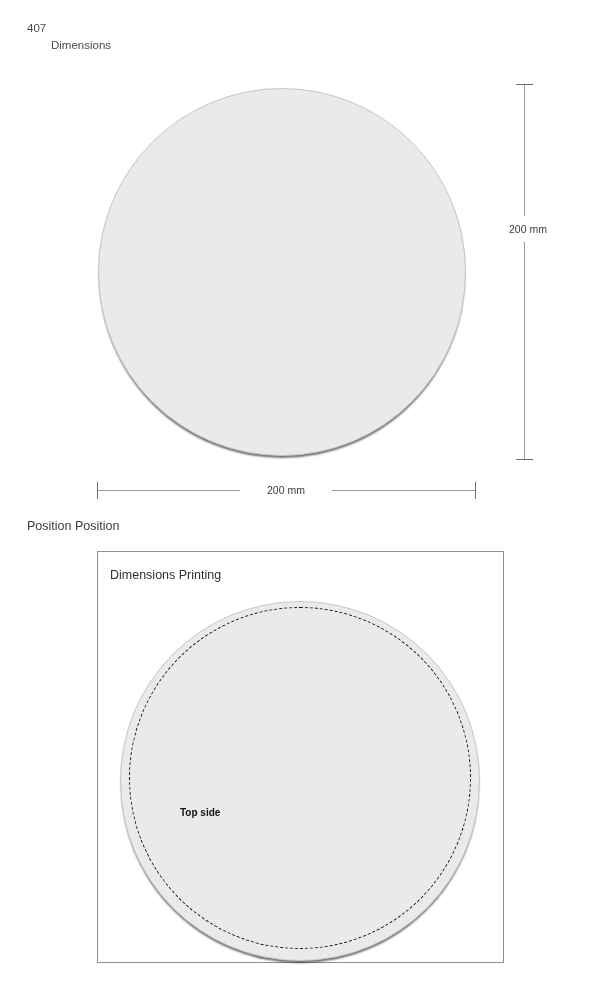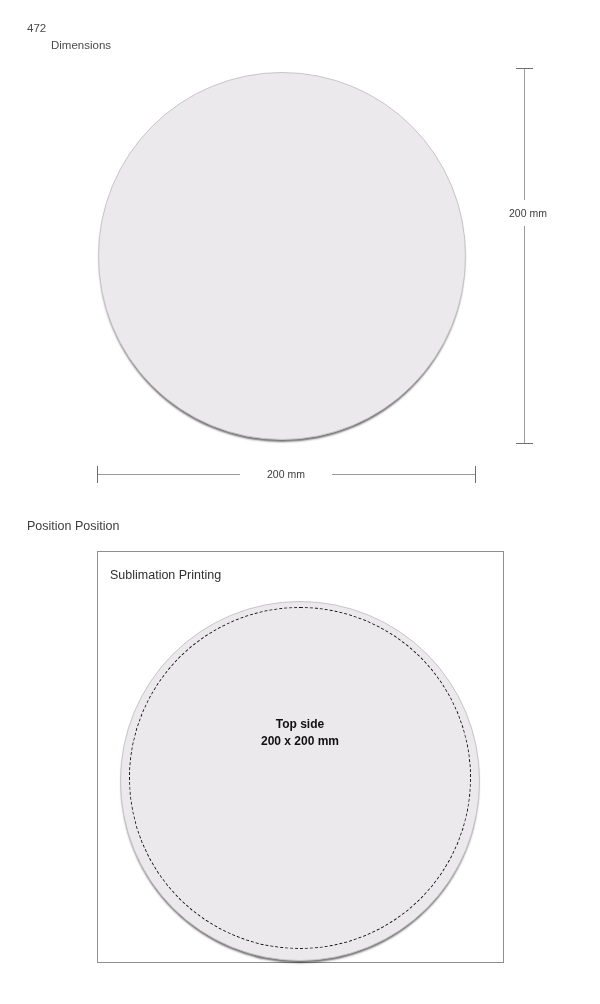--- a/index.html
+++ b/index.html
@@ -25,21 +25,21 @@
     line-height: 17px;
     color: #4a4a4a;
   }
   .header .code { display: block; }
   .header .title { display: block; margin-left: 24px; }
 
   
   .dim-section {
     position: absolute;
     left: 0;
-    top: 0;
+    top: 16px;
     width: 600px;
     height: 500px;
   }
 
   .disc {
     position: absolute;
     left: 98px;
     top: 72px;
     width: 368px;
     height: 368px;
@@ -159,35 +159,35 @@
     width: 342px;
     height: 342px;
     border-radius: 50%;
     border: 1.5px dashed #111111;
     box-sizing: border-box;
   }
 
   .print-area-label {
     position: absolute;
     left: 180px;
-    top: 716px;
+    top: 804px;
     width: 240px;
-    text-align: center;
-    font-size: 12px;
+    text-align: left;
+    font-size: 10px;
     line-height: 17px;
     color: #111111;
   }
   .print-area-label .l1 { display: block; font-weight: bold; }
   .print-area-label .l2 { display: block; font-weight: bold; }
 </style>
 </head>
 <body>
 
 <div class="header">
-  <span class="code">472</span>
+  <span class="code">407</span>
   <span class="title">Dimensions</span>
 </div>
 
 <div class="dim-section">
 
   <div class="disc"></div>
 
   <div class="vdim"></div>
   <div class="vdim-cap-top"></div>
   <div class="vdim-cap-bot"></div>
@@ -197,21 +197,20 @@
   <div class="hdim-cap-left"></div>
   <div class="hdim-cap-right"></div>
   <div class="hdim-label">200 mm</div>
 
 </div>
 
 <div class="print-heading">Position Position</div>
 
 <div class="print-box"></div>
 
-<div class="print-box-title">Sublimation Printing</div>
+<div class="print-box-title">Dimensions Printing</div>
 
 <div class="print-disc"></div>
 <div class="print-dashed"></div>
 
 <div class="print-area-label">
   <span class="l1">Top side</span>
-  <span class="l2">200 x 200 mm</span>
 </div>
 
 </body></html>

